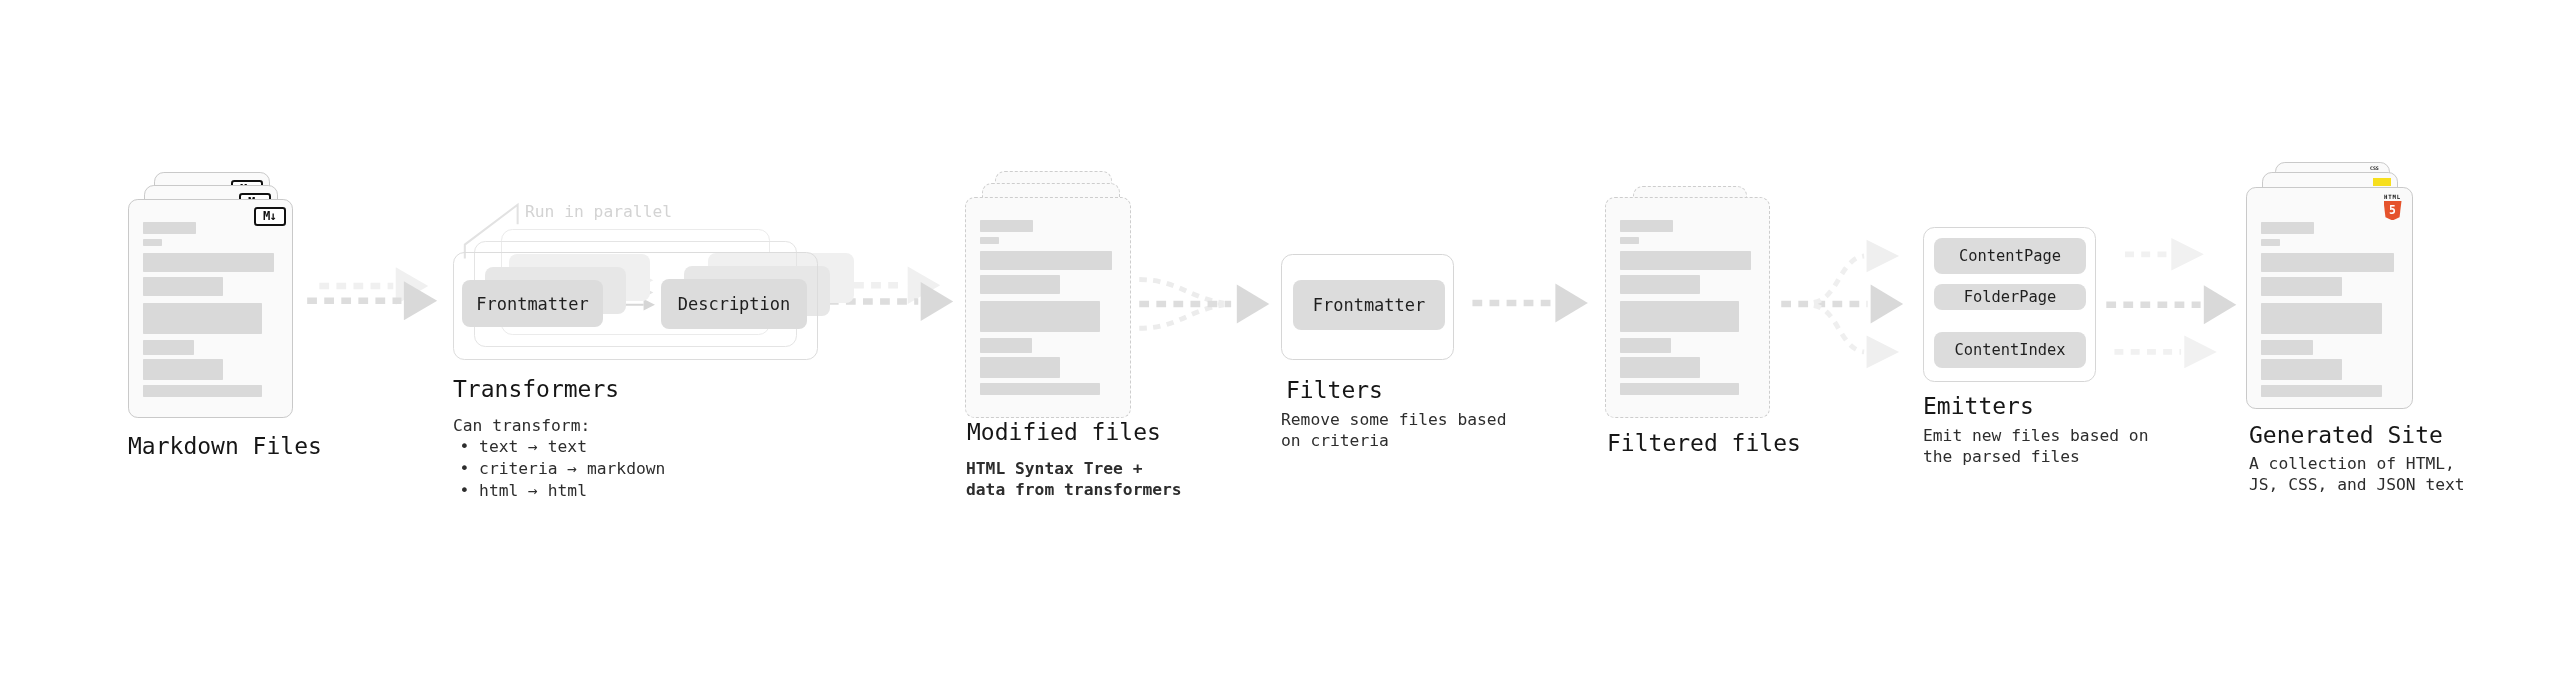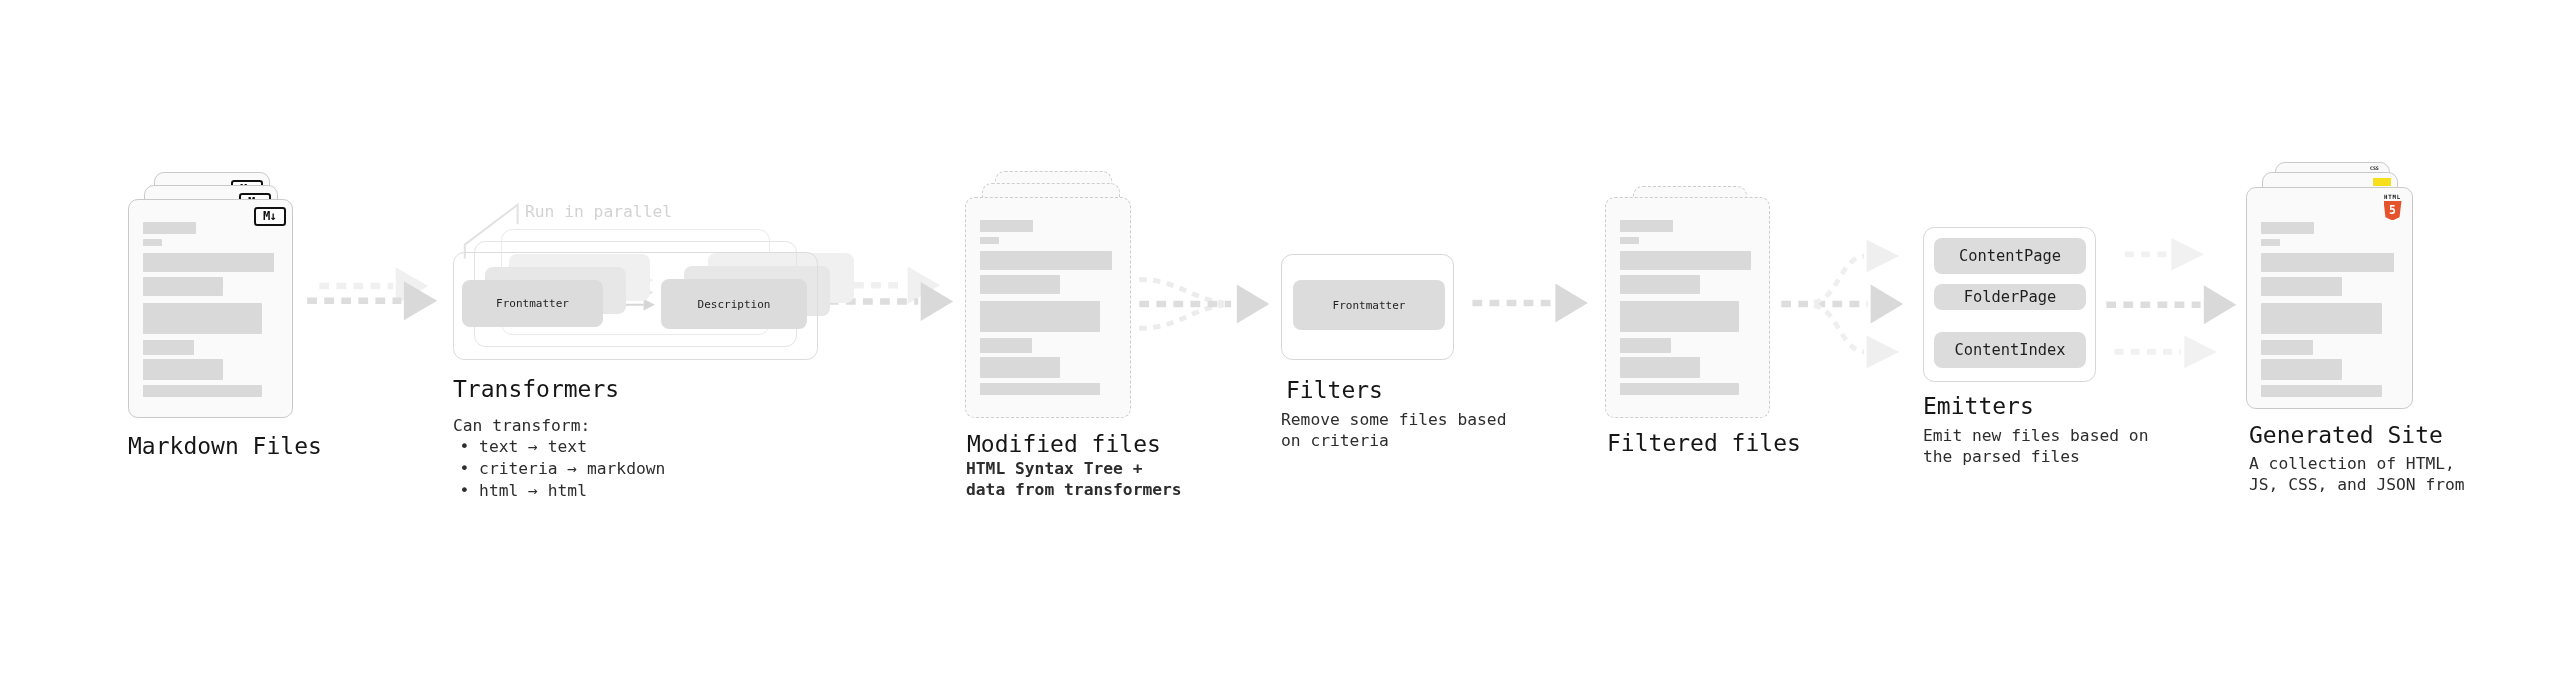--- a/index.html
+++ b/index.html
@@ -32,21 +32,21 @@
   .css-badge{position:absolute;top:3.3px;right:7.3px;width:14.6px;text-align:center;}
   .css-badge .word{font-size:4.9px;font-weight:bold;color:#111;line-height:4.9px;letter-spacing:0;}
   .css-badge .ubar{width:13px;height:3.3px;background:#2b62f6;margin:0.8px auto 0;}
   .js-badge{position:absolute;top:4.9px;right:6.5px;width:18px;height:8.1px;background:#f7df1e;}
   
   .panel{position:absolute;background:transparent;border:1.6px solid #dcdcdc;border-radius:11.4px;box-sizing:border-box;}
   .panel.l2{border-color:#e4e4e4;}
   .panel.l3{border-color:#ebebeb;}
   .gbox{
     position:absolute;background:#dcdcdc;border-radius:8.1px;box-sizing:border-box;
-    font-size:11px;color:#1f1f1f;text-align:center;
+    font-size:17px;color:#1f1f1f;text-align:center;
     display:flex;align-items:center;justify-content:center;
   }
   .gbox.ghost1{background:#e7e7e7;}
   .gbox.ghost2{background:#f0f0f0;}
   
   .wbox{position:absolute;background:#ffffff;border:1.6px solid #d6d6d6;border-radius:11.4px;box-sizing:border-box;}
   
   .heading{position:absolute;font-size:23px;line-height:28px;color:#161616;white-space:nowrap;}
   .desc{position:absolute;font-size:16.3px;line-height:21px;color:#2d2d2d;white-space:nowrap;}
   .desc .line{height:21px;}
@@ -172,21 +172,21 @@
       <div class="bar" style="width:39%;height:12.2px;"></div>
       <div class="bar" style="width:14%;height:6.5px;margin-top:4.9px;"></div>
       <div class="bar" style="width:97%;height:18.7px;margin-top:7.3px;"></div>
       <div class="bar" style="width:59%;height:18.7px;margin-top:5.7px;"></div>
       <div class="bar" style="width:88%;height:31px;margin-top:7.3px;"></div>
       <div class="bar" style="width:38%;height:14.6px;margin-top:5.7px;"></div>
       <div class="bar" style="width:59%;height:21px;margin-top:4.1px;"></div>
       <div class="bar" style="width:88%;height:12.2px;margin-top:4.9px;"></div>
     </div>
   </div>
-  <div class="heading" style="left:967px;top:430px;text-align:right;">Modified files</div>
+  <div class="heading" style="left:967px;top:418px;text-align:right;">Modified files</div>
   <div class="desc" style="left:966px;top:458px;font-weight:bold;">
     <div class="line">HTML Syntax Tree +</div>
     <div class="line">data from transformers</div>
   </div>
 
   <div class="wbox" style="left:1281px;top:254px;width:173px;height:106px;"></div>
   <div class="gbox" style="left:1293px;top:280px;width:152px;height:50px;">Frontmatter</div>
   <div class="heading" style="left:1286px;top:376px;">Filters</div>
   <div class="desc" style="left:1281px;top:409px;">
     <div class="line">Remove some files based</div>
@@ -239,17 +239,17 @@
       <div class="bar" style="width:59%;height:18.7px;margin-top:5.7px;"></div>
       <div class="bar" style="width:88%;height:31px;margin-top:7.3px;"></div>
       <div class="bar" style="width:38%;height:14.6px;margin-top:5.7px;"></div>
       <div class="bar" style="width:59%;height:21px;margin-top:4.1px;"></div>
       <div class="bar" style="width:88%;height:12.2px;margin-top:4.9px;"></div>
     </div>
   </div>
   <div class="heading" style="left:2249px;top:421px;">Generated Site</div>
   <div class="desc" style="left:2249px;top:453px;">
     <div class="line">A collection of HTML,</div>
-    <div class="line">JS, CSS, and JSON from</div>
+    <div class="line">JS, CSS, and JSON text</div>
   </div>
 
 </div>
 
 
 </body></html>

